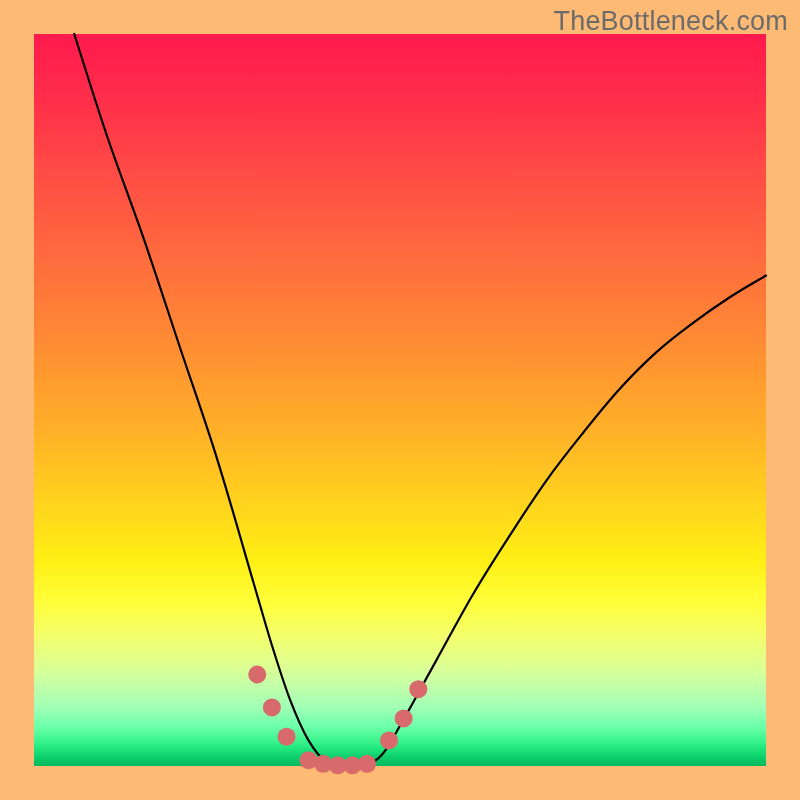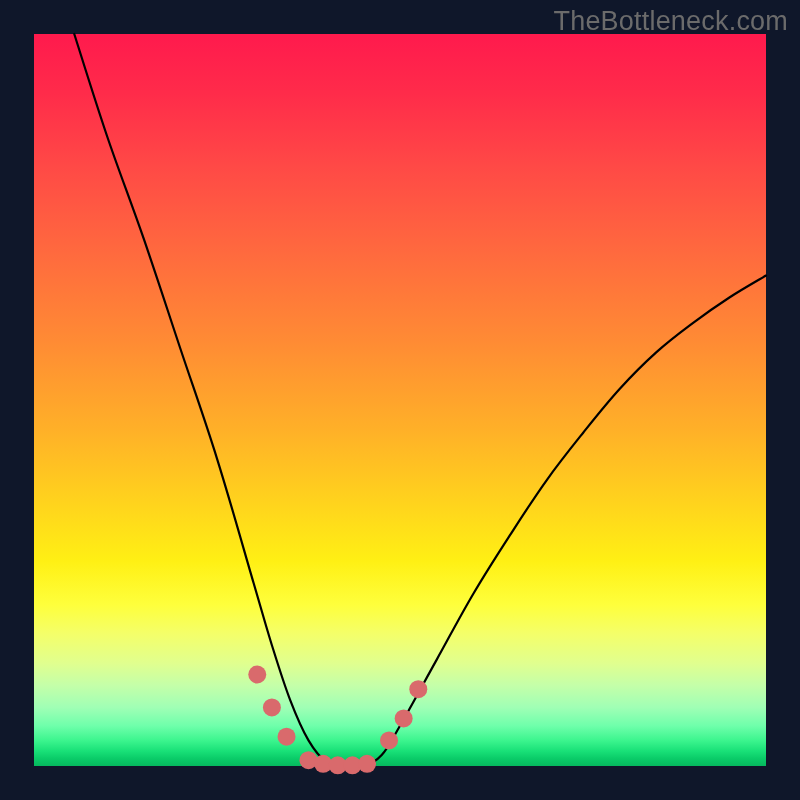--- a/index.html
+++ b/index.html
@@ -10,21 +10,21 @@
     background: #000;
     overflow: hidden;
     font-family: Arial, Helvetica, sans-serif;
   }
   .frame {
     position: absolute;
     left: 0;
     top: 0;
     width: 800px;
     height: 800px;
-    background: #0f172a;
+    background: #fdba74;
   }
   .plot {
     position: absolute;
     left: 34px;
     top: 34px;
     width: 732px;
     height: 732px;
     
     background: linear-gradient(to bottom,
       #ff1a4d 0%,

